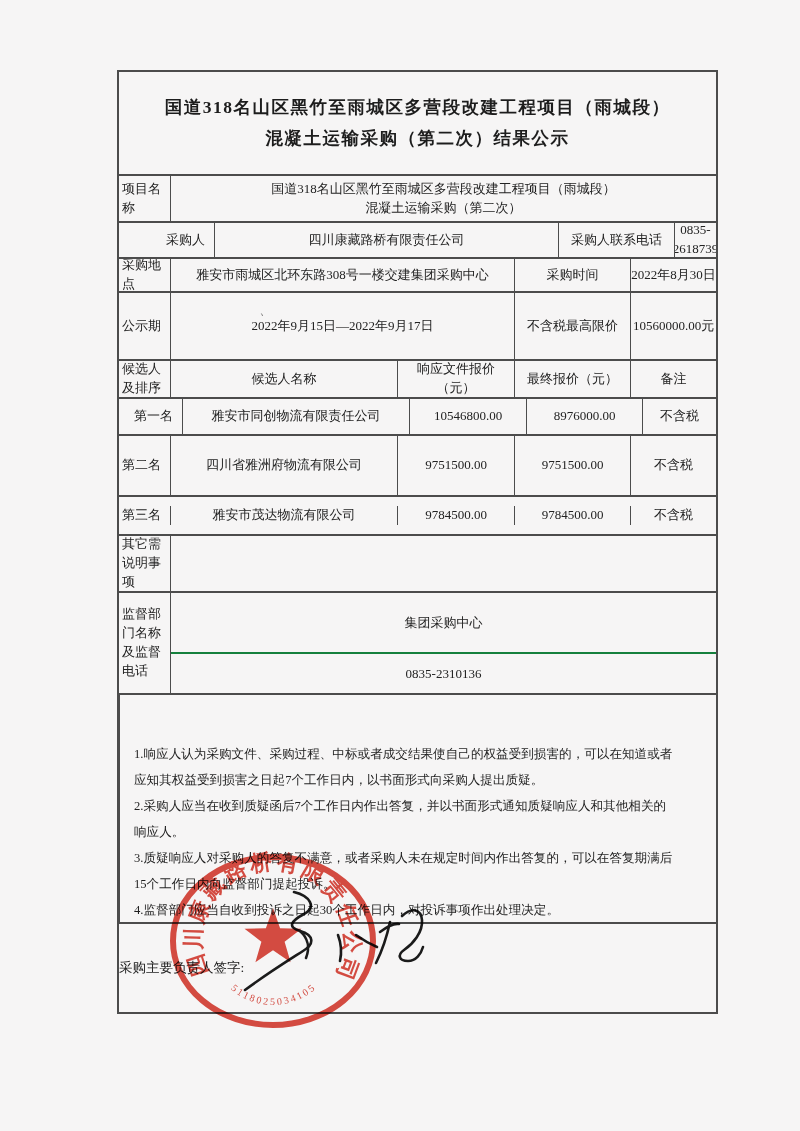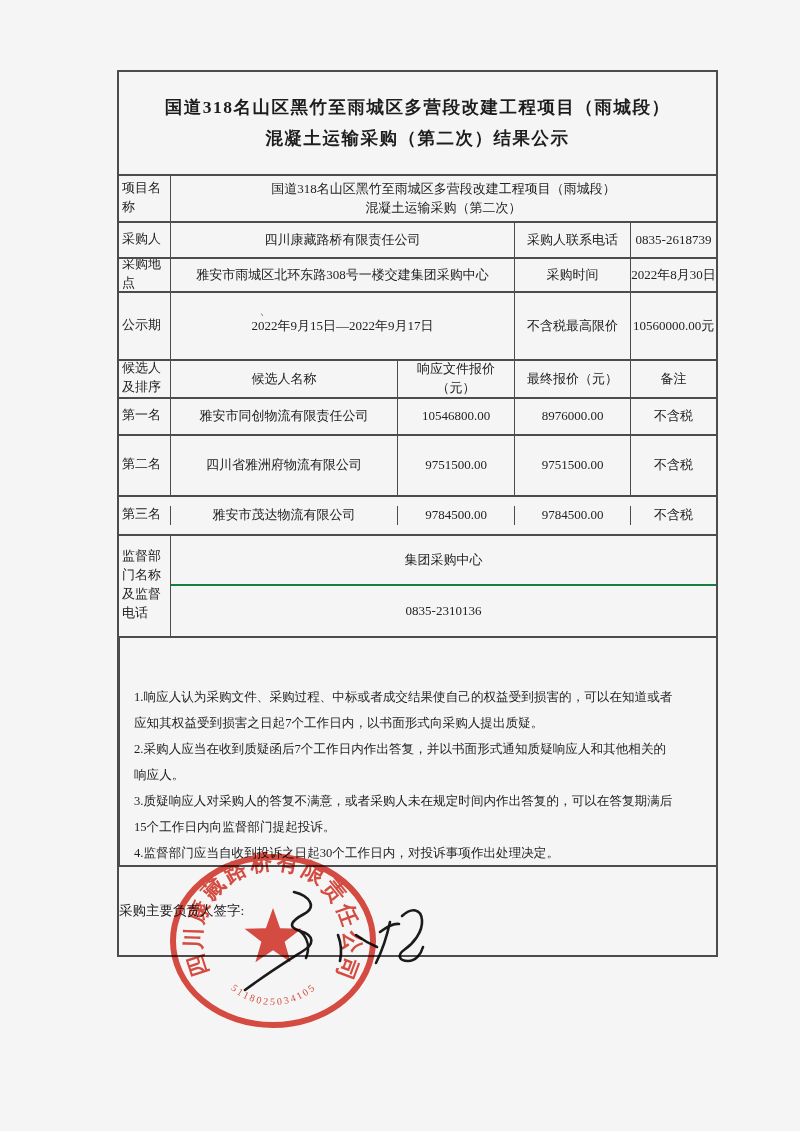--- a/index.html
+++ b/index.html
@@ -18,47 +18,47 @@
   }
   .row{display:flex;box-sizing:border-box;border-top:2px solid #4c4c4c;}
   .row.first{border-top:none;}
   .cell{
     box-sizing:border-box;border-left:1.5px solid #4c4c4c;
     display:flex;align-items:center;justify-content:center;
     font-size:13px;line-height:1.45;text-align:center;
     white-space:pre-line;overflow:hidden;
   }
   .cell.firstcol{border-left:none;}
-  .label{justify-content:flex-start;text-align:left;padding:1px 3px;font-family:Liberation Mono, monospace;}
+  .label{justify-content:flex-start;text-align:left;padding:1px 3px;}
   .r-title{height:102px;}
   .r-proj{height:47px;}
-  .r-buyer{height:36px;}
+  .r-buyer{height:36px;padding-left:44px;}
   .r-loc{height:34px;}
   .r-pub{height:68px;}
   .r-head{height:38px;}
-  .r-c1{height:37px;}
+  .r-c1{height:37px;padding-left:12px;}
   .r-c2{height:61px;}
   .r-c3{height:39px;align-items:center;}
   .r-other{height:57px;}
   .r-sup{height:102px;}
   .r-obj{height:229px;}
   .r-sign{height:90px;}
   .w-label{width:51px;flex:0 0 51px;}
   .w-name{width:227px;flex:0 0 227px;}
   .w-bid{width:117px;flex:0 0 117px;}
   .w-final{width:116px;flex:0 0 116px;}
   .w-note{width:88px;flex:1 1 auto;}
   .w-val4{width:344px;flex:0 0 344px;}   
   .w-rest{flex:1 1 auto;}                 
   .title-cell{
     width:100%;font-size:17.5px;font-weight:bold;letter-spacing:1.5px;
     line-height:1.75;border-left:none;color:#1d1d1d;
   }
   .sup-right{flex:1 1 auto;display:flex;flex-direction:column;}
-  .sup-sub1{height:48px;box-sizing:border-box;display:flex;align-items:center;justify-content:center;font-size:13px;}
+  .sup-sub1{height:59px;box-sizing:border-box;display:flex;align-items:center;justify-content:center;font-size:13px;}
   .sup-sub2{flex:1;box-sizing:border-box;border-top:2px solid #15803d;display:flex;align-items:center;justify-content:center;font-size:13px;}
   .obj-text{
     align-items:flex-start;justify-content:flex-start;text-align:left;
     padding:46px 8px 0 14px;font-size:12.6px;line-height:26px;color:#1e1e1e;
   }
   .sign-cell{
     width:100%;border-left:none;justify-content:flex-start;text-align:left;
     font-size:13.5px;
   }
   .stray-mark{
@@ -138,20 +138,26 @@
     <div class="cell w-note">不含税</div>
   </div>
   <div class="row r-c3">
     <div class="cell firstcol label w-label">第三名</div>
     <div class="cell w-name">雅安市茂达物流有限公司</div>
     <div class="cell w-bid">9784500.00</div>
     <div class="cell w-final">9784500.00</div>
     <div class="cell w-note">不含税</div>
   </div>
 
+  <div class="row r-other">
+    <div class="cell firstcol label w-label">其它需
+说明事
+项</div>
+    <div class="cell w-rest"></div>
+  </div>
 
   <div class="row r-sup">
     <div class="cell firstcol label w-label">监督部
 门名称
 及监督
 电话</div>
     <div class="sup-right" style="border-left:1.5px solid #4c4c4c;">
       <div class="sup-sub1">集团采购中心</div>
       <div class="sup-sub2">0835-2310136</div>
     </div>

